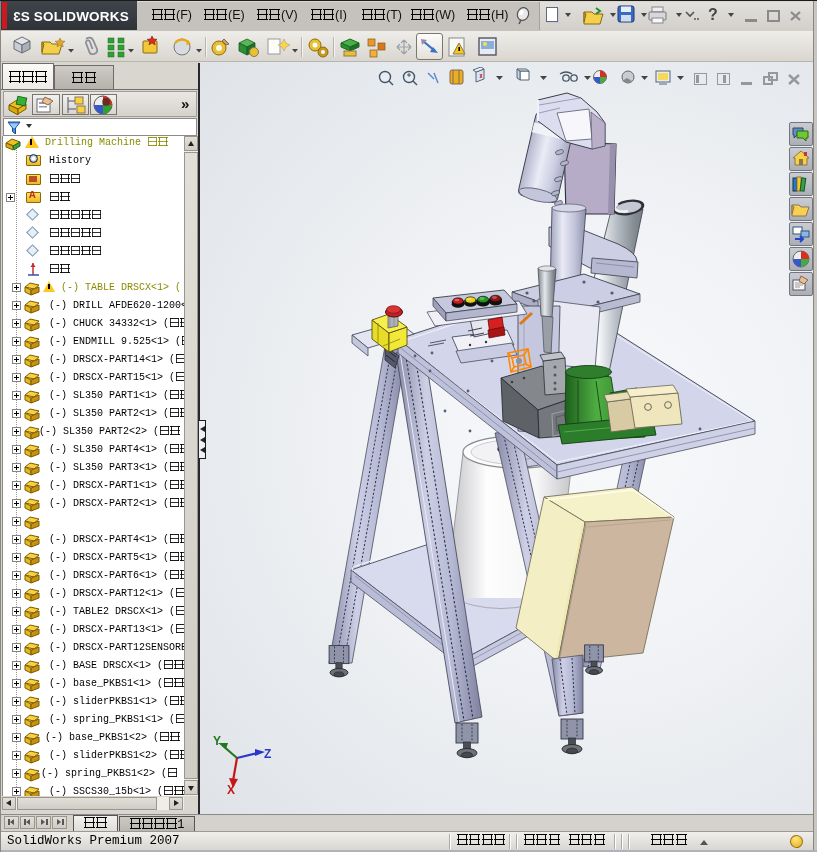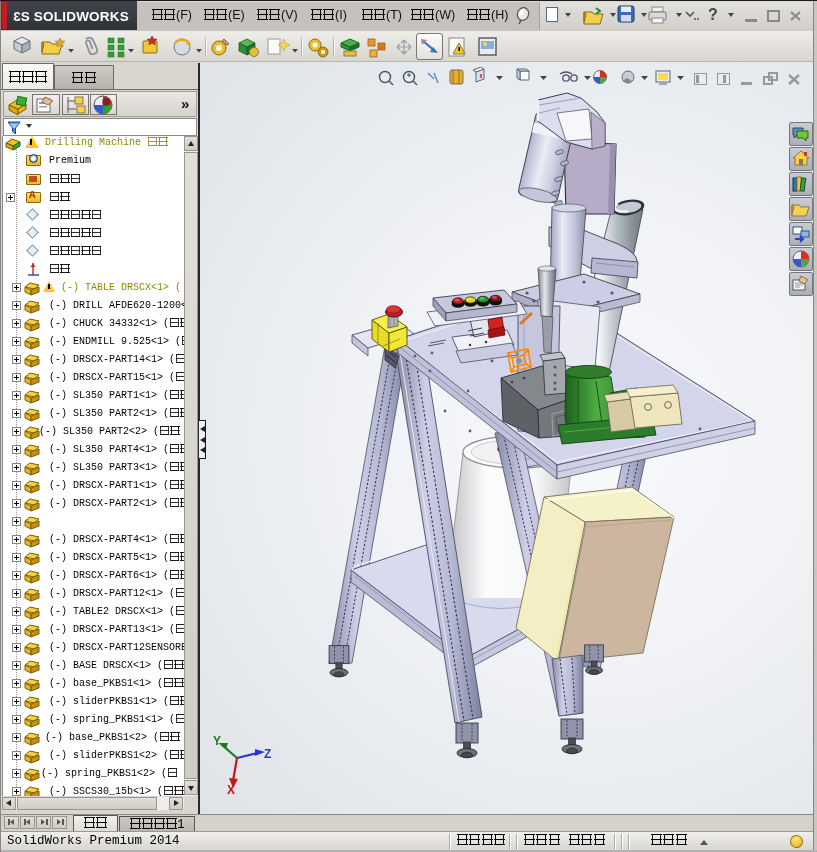--- a/index.html
+++ b/index.html
@@ -228,21 +228,21 @@
           <path d="M1 7 l0 4 l7 3 l0 -4 z" fill="#D8A810" stroke="#7a5c00"></path>
           <path d="M8 10 l7 -4 l0 4 l-6 4 z" fill="#3CA03C" stroke="#1a6a1a"></path>
         </svg>
         <div class="warn" style="left:22px;top:2px"></div>
         <div style="position:absolute;left:27px;top:5px;width:2px;height:6px;background:#000"></div>
         <span style="position:absolute;left:42px;color:#8B8B00">Drilling Machine <i class="cjo"></i><i class="cjo"></i></span>
       </div>
 <div class="row" style="top:16px"> 
         <div class="fold" style="left:23px;top:3px"></div>
         <div style="position:absolute;left:26px;top:2px;width:9px;height:9px;border-radius:50%;background:radial-gradient(#fff 30%,#2858B8);border:1px solid #234"></div>
-        <span style="position:absolute;left:46px;color:#000">Premium</span>
+        <span style="position:absolute;left:46px;color:#000">History</span>
       </div>
 <div class="row" style="top:35px"> 
         <div class="fold" style="left:23px;top:3px"></div>
         <div style="position:absolute;left:26px;top:5px;width:8px;height:6px;background:#B85020"></div>
         <span style="position:absolute;left:46px;color:#000"><i class="cj"></i><i class="cj"></i><i class="cj"></i></span>
       </div>
 <div class="row" style="top:53px"> 
         <div class="exp" style="left:3px;top:4px"></div>
         <div class="fold" style="left:23px;top:3px"></div>
         <div style="position:absolute;left:26px;top:1px;width:8px;height:10px;color:#C03010;font-size:11px;font-weight:bold;line-height:10px">A</div>
@@ -553,21 +553,21 @@
 <div class="abs" style="left:24px;top:818px;width:1.5px;height:6px;background:#555"></div>
 <div class="abs sb" style="left:36px;top:815px;width:15px;height:13px"></div>
 <div class="arr" style="left:41px;top:818px;border-top:3px solid transparent;border-bottom:3px solid transparent;border-left:4px solid #555"></div>
 <div class="abs" style="left:46px;top:818px;width:1.5px;height:6px;background:#555"></div>
 <div class="abs sb" style="left:52px;top:815px;width:15px;height:13px"></div>
 <div class="arr" style="left:57px;top:818px;border-top:3px solid transparent;border-bottom:3px solid transparent;border-left:4px solid #555"></div>
 <div class="abs" style="left:62px;top:818px;width:1.5px;height:6px;background:#555"></div>
 <div class="abs" style="left:73px;top:814px;width:45px;height:16px;background:linear-gradient(#F2F1EE,#E0DDD7);border:1px solid #555;border-bottom:none;text-align:center;line-height:15px;font-size:12px"><i class="cj"></i><i class="cj"></i></div>
 <div class="abs" style="left:119px;top:815px;width:76px;height:15px;background:linear-gradient(#CCC9C2,#BAB7B0);border:1px solid #555;border-bottom:none;text-align:center;line-height:14px;font-size:12px"><i class="cj"></i><i class="cj"></i><i class="cj"></i><i class="cj"></i><span style="font-family:Liberation Mono">1</span></div>
 <div class="abs" id="status">
-      <span style="position:absolute;left:7px;top:2px">SolidWorks Premium 2014</span>
+      <span style="position:absolute;left:7px;top:2px">SolidWorks Premium 2007</span>
       <div class="sdiv" style="left:449px"></div>
       <span style="position:absolute;left:456px;top:2px"><i class="cj"></i><i class="cj"></i><i class="cj"></i><i class="cj"></i></span>
       <div class="sdiv" style="left:509px"></div>
       <div class="sdiv" style="left:516px"></div>
       <span style="position:absolute;left:523px;top:2px"><i class="cj"></i><i class="cj"></i><i class="cj"></i>&nbsp;<i class="cj"></i><i class="cj"></i><i class="cj"></i></span>
       <div class="sdiv" style="left:614px"></div>
       <div class="sdiv" style="left:621px"></div>
       <div class="sdiv" style="left:628px"></div>
       <span style="position:absolute;left:650px;top:2px"><i class="cj"></i><i class="cj"></i><i class="cj"></i></span>
       <div class="arr" style="left:700px;top:8px;border-left:4px solid transparent;border-right:4px solid transparent;border-bottom:5px solid #555"></div>

